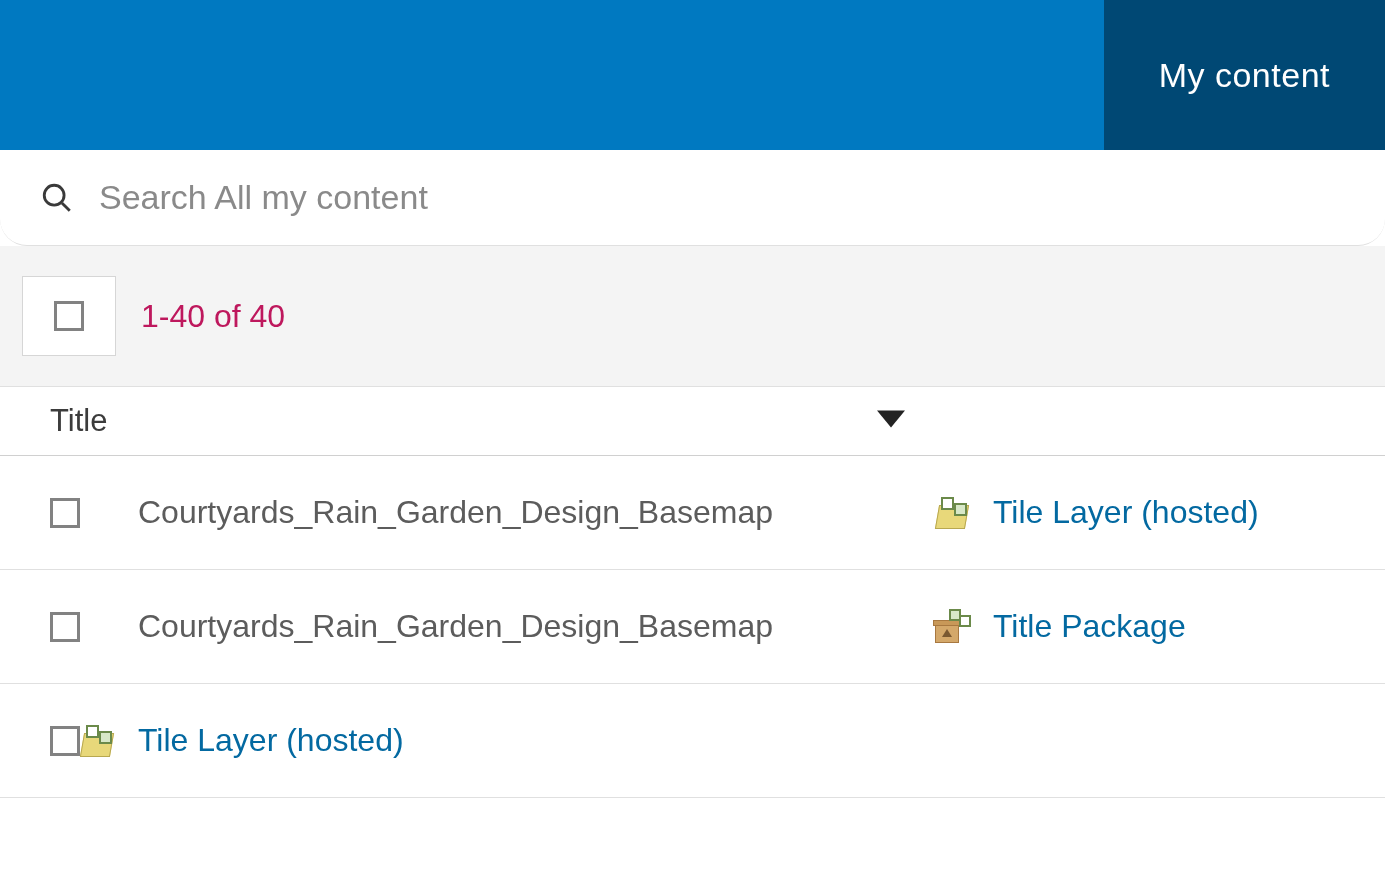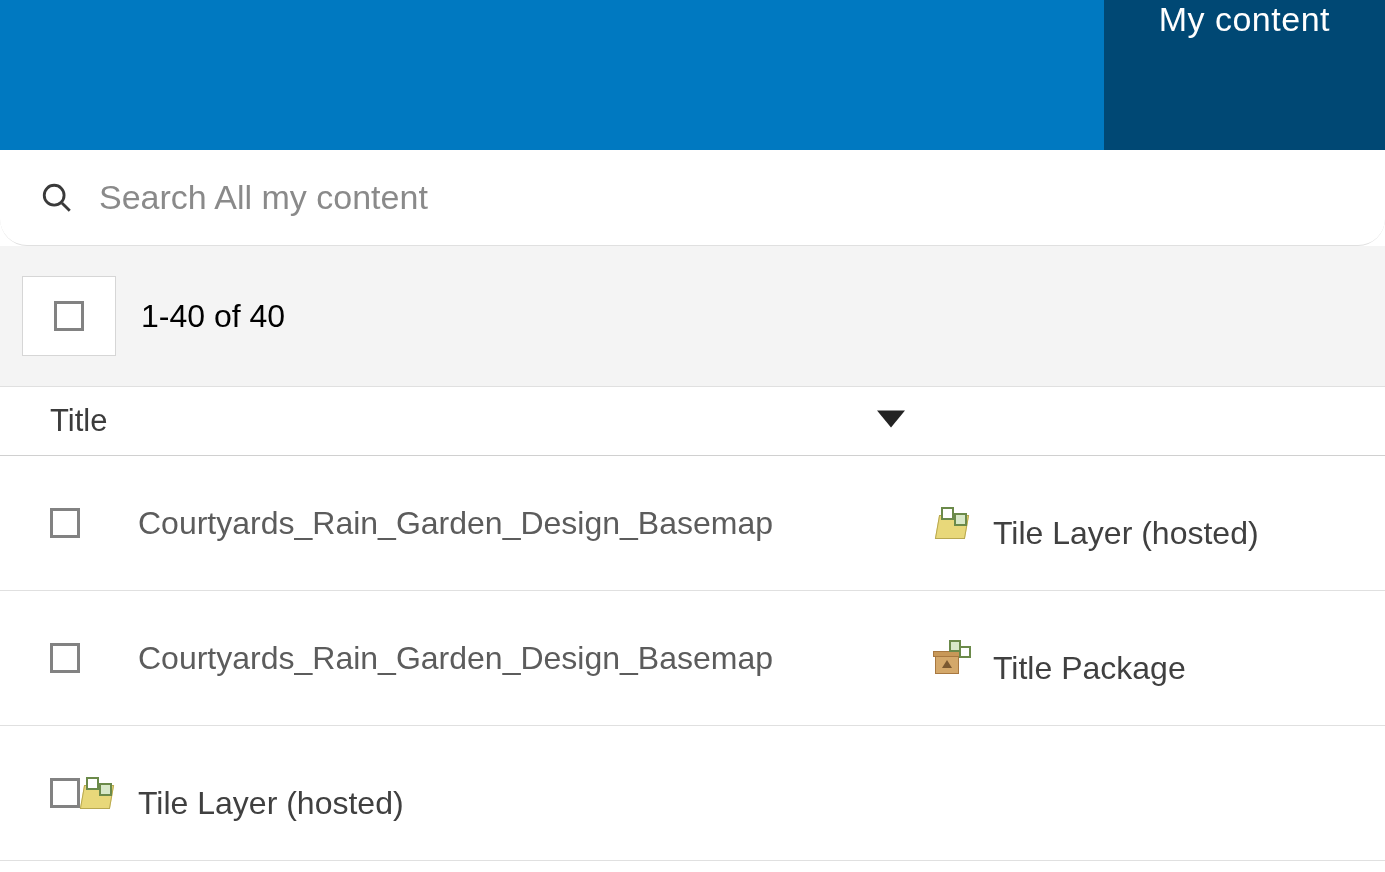--- a/index.html
+++ b/index.html
@@ -20,21 +20,21 @@
       display: flex;
       justify-content: flex-end;
       align-items: stretch;
     }
     .tab-my-content {
       background: #004874;
       color: #fff;
       font-size: 34px;
       font-weight: 400;
       display: flex;
-      align-items: flex-start;
+      align-items: center;
       padding: 0 55px;
       cursor: pointer;
       letter-spacing: 0.5px;
     }
     .search-row {
       display: flex;
       align-items: center;
       padding: 28px 40px;
       border-bottom: 1px solid #e0e0e0;
       background: #fff;
@@ -81,21 +81,21 @@
     }
     .checkbox {
       width: 30px;
       height: 30px;
       border: 3px solid #828282;
       background: #fff;
       cursor: pointer;
     }
     .count-text {
       font-size: 32px;
-      color: #000000;
+      color: #be185d;
       margin-left: 25px;
     }
     .title-header-row {
       display: flex;
       align-items: center;
       background: #fff;
       padding: 16px 50px;
       border-top: 1px solid #e0e0e0;
       border-bottom: 1px solid #d0d0d0;
     }
@@ -135,22 +135,21 @@
       flex-shrink: 0;
     }
     .type-icon {
       width: 36px;
       height: 36px;
       margin-right: 22px;
       flex-shrink: 0;
     }
     .type-text {
       font-size: 32px;
-      color: #404040;
-      margin-top: 21px;
+      color: #0369a1;
     }
     
     .icon-tile-layer {
       position: relative;
     }
     .icon-tile-layer .base {
       position: absolute;
       left: 2px;
       top: 10px;
       width: 30px;

